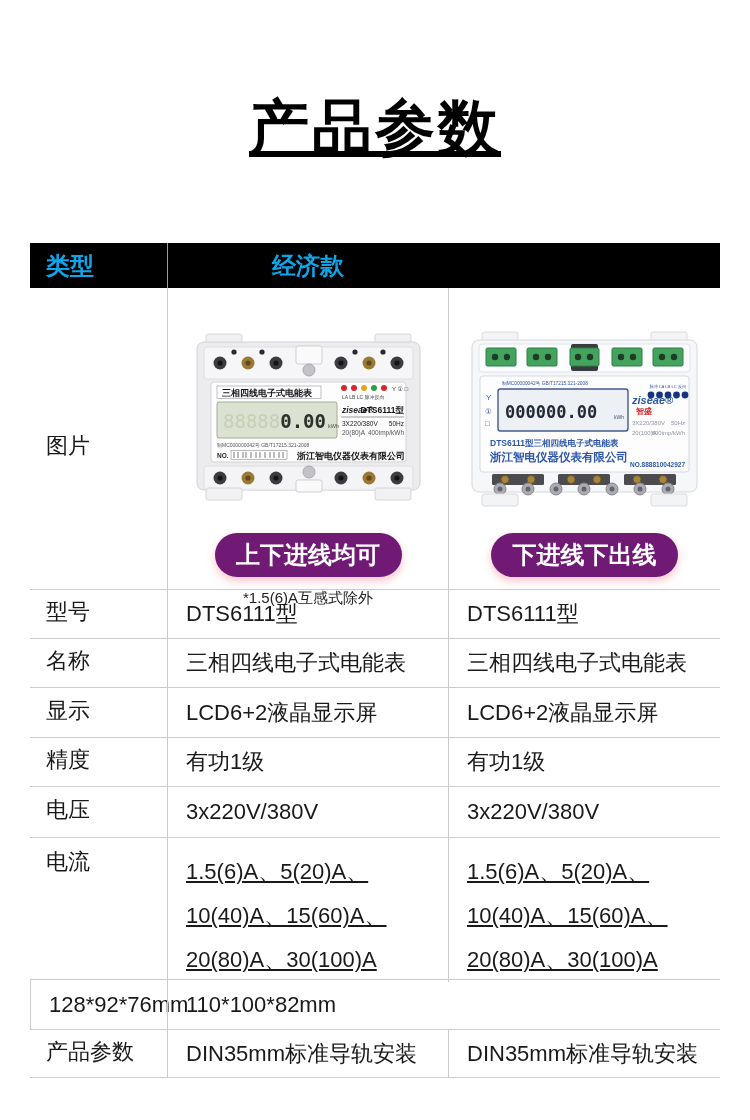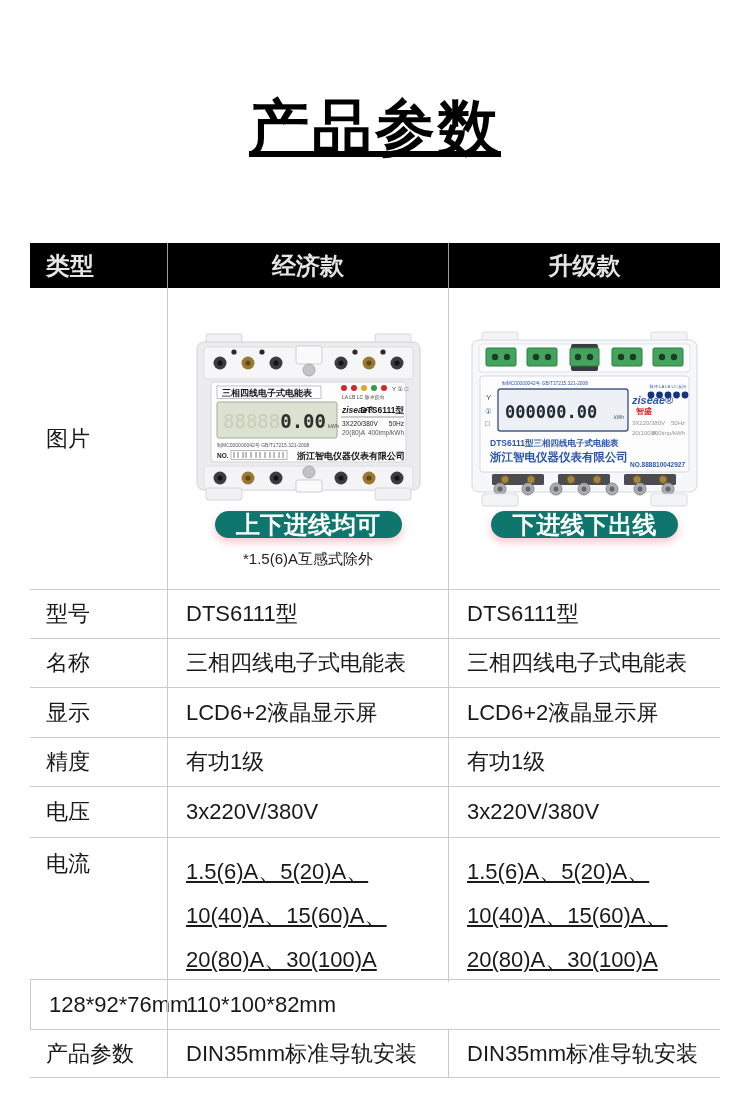--- a/index.html
+++ b/index.html
@@ -6,61 +6,60 @@
   .page{
     position:relative;width:750px;height:1120px;background:#ffffff;overflow:hidden;
     font-family:"Liberation Sans","DejaVu Sans",sans-serif;color:#191919;
   }
   .page-title{
     position:absolute;top:88px;left:0;width:750px;text-align:center;
     font-size:60px;font-weight:900;letter-spacing:3px;color:#000;text-decoration:underline;
   }
   .tbl{position:absolute;left:30px;top:243px;width:690px;}
   .thead{
-    display:grid;grid-template-columns:137px 281px 272px;height:45px;background:#000;color:#e5e5e5;
+    display:grid;grid-template-columns:137px 281px 272px;height:45px;background:#000;color:#0ea5e9;
   }
   .th{display:flex;align-items:center;justify-content:center;font-size:24px;font-weight:bold;}
   .th.first{justify-content:flex-start;padding-left:16px;box-sizing:border-box;}
   .th.mid,.th.last{border-left:1px solid #9c9c9c;text-align:right;}
   .trow{
     display:grid;grid-template-columns:137px 281px 272px;
     border-bottom:1px solid #cbcbcb;box-sizing:border-box;
   }
   .td{display:flex;align-items:center;font-size:22px;color:#191919;box-sizing:border-box;line-height:1.25;}
-  .td.label{padding-left:16px;}
+  .td.label{padding-left:16px;font-family:Liberation Mono, monospace;}
   .td.value{padding-left:18px;border-left:1px solid #cbcbcb;}
   .row-img{height:302px;}
   .row-img .imgcell{
     flex-direction:column;justify-content:flex-start;align-items:center;
     padding:36px 0 0 0;border-left:1px solid #cbcbcb;
   }
   .badge{
-    width:187px;height:27px;border-radius:22px;background:#0f766e;
+    width:187px;height:44px;border-radius:22px;background:#701a75;
     color:#fff;font-size:24px;font-weight:bold;display:flex;align-items:center;justify-content:center;
-    margin-top:2px;box-shadow:0 4px 8px rgba(232,20,43,.25);
+    margin-top:24px;box-shadow:0 4px 8px rgba(232,20,43,.25);
   }
   .note{margin-top:12px;font-size:15px;color:#222;}
   .multi .td{align-items:flex-start;padding-top:12px;}
   .multi .lines div{line-height:44px;text-decoration:underline;}
   svg text{font-family:"Liberation Sans","DejaVu Sans",sans-serif;}
   svg .lcdtxt{font-family:"DejaVu Sans Mono",monospace;}
 </style>
 </head>
 <body>
 
 <div class="page">
 
   <div class="page-title">产品参数</div>
 
   <div class="tbl">
 
     <div class="thead">
       <div class="th first">类型</div>
       <div class="th mid">经济款</div>
-      <div class="th last">升级款</div>
     </div>
 
     <div class="trow row-img">
       <div class="td label">图片</div>
 
       <div class="td imgcell">
 
         <svg width="245" height="185" viewBox="0 0 245 185">
           <rect x="20" y="10" width="36" height="14" rx="2" fill="#f1f1f3" stroke="#d7d7da"></rect>
           <rect x="189" y="10" width="36" height="14" rx="2" fill="#f1f1f3" stroke="#d7d7da"></rect>

